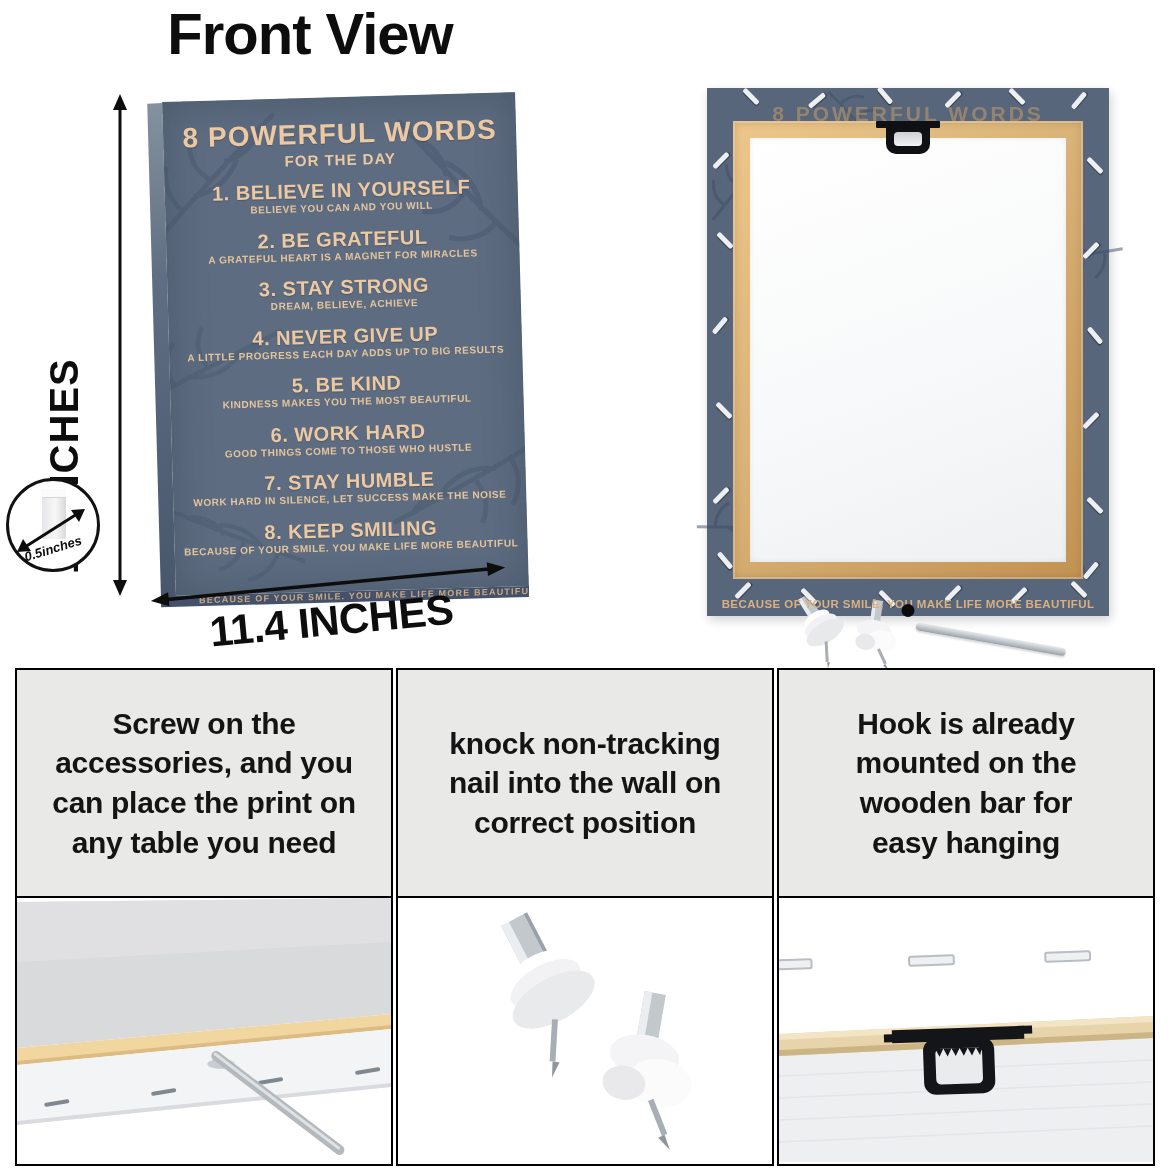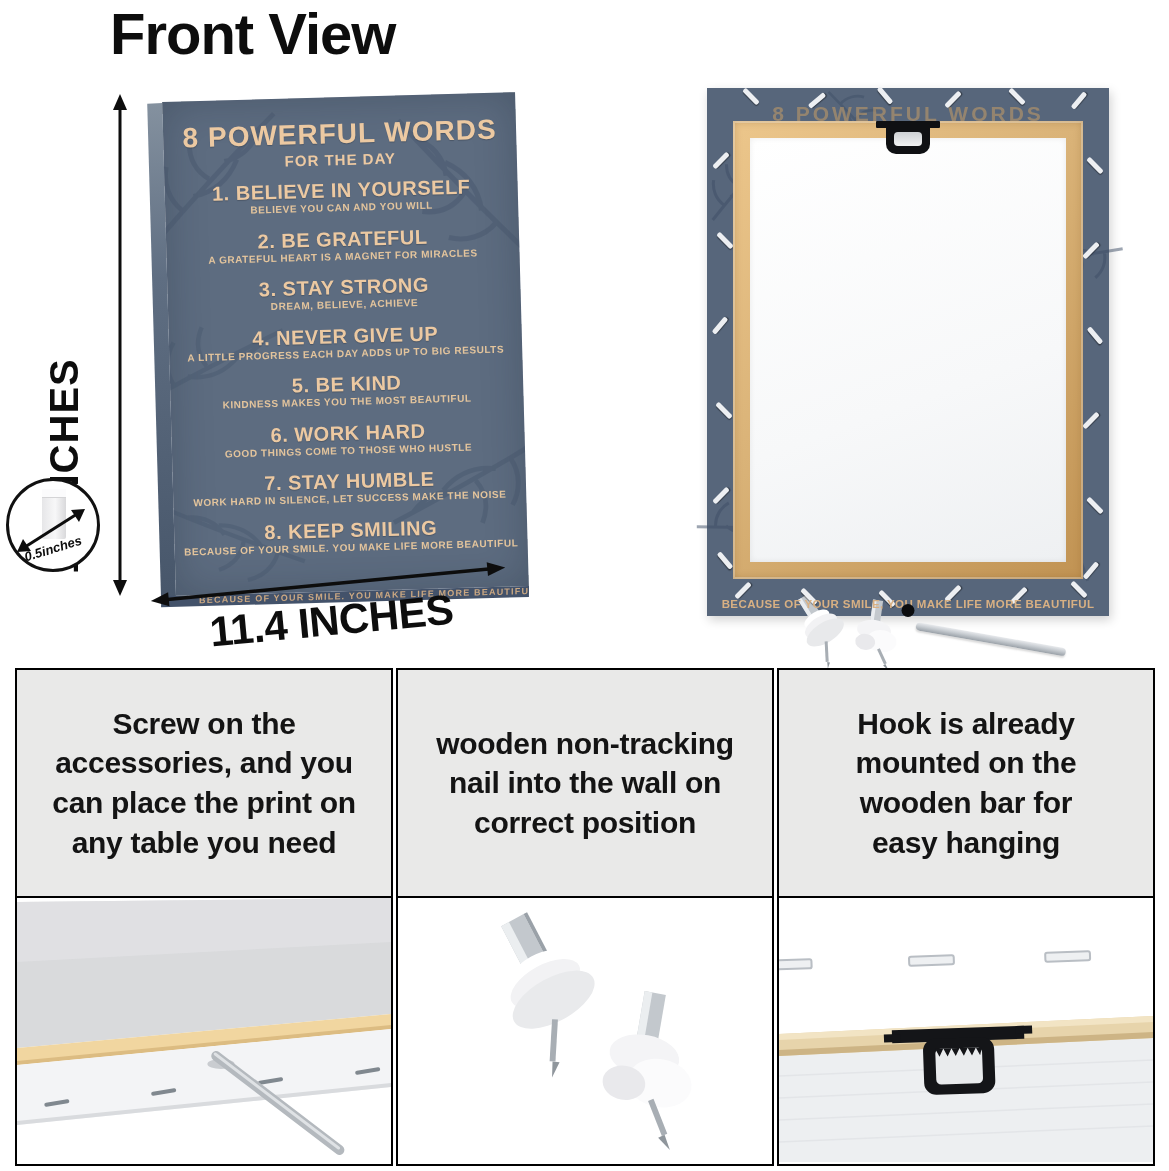--- a/index.html
+++ b/index.html
@@ -1,21 +1,21 @@
 <!DOCTYPE html>
 <html><head>
 <meta charset="utf-8">
 <style>
   html,body{margin:0;padding:0;background:#ffffff;}
   .stage{position:relative;width:1169px;height:1171px;overflow:hidden;background:#fff;
          font-family:"Liberation Sans",sans-serif;}
 
   
   .view-title{position:absolute;top:0;font-size:58px;font-weight:bold;color:#0d0d0d;
-              letter-spacing:-1px;}
+              letter-spacing:-1px;text-align:center;}
   .vt-front{left:110px;width:400px;}
   .vt-back{left:710px;width:400px;}
 
   
   .fc-group{position:absolute;left:169px;top:97px;width:353px;height:494px;
             transform:rotate(-1.6deg);transform-origin:50% 50%;}
   .fc-side-left{position:absolute;left:-15px;top:1px;width:15px;height:calc(100% + 6px);
             background:linear-gradient(180deg,#84919f 0%,#5f6e82 35%,#47566a 100%);
             transform:skewY(-1.5deg);transform-origin:top right;}
   .fc-side-bottom{position:absolute;left:-15px;bottom:-11px;width:calc(100% + 15px);height:11px;
@@ -293,21 +293,21 @@
             <rect x="348" y="171" width="26" height="4" rx="2" transform="rotate(-9 361 173)"></rect>
           </g>
           <ellipse cx="210" cy="166" rx="14" ry="5" fill="#c9ccd0"></ellipse>
           <line x1="205" y1="158" x2="332" y2="252" stroke="#b4b9be" stroke-width="10" stroke-linecap="round"></line>
           <line x1="204" y1="156" x2="331" y2="250" stroke="#dfe2e5" stroke-width="3" stroke-linecap="round"></line>
         </svg>
       </div>
     </div>
 
     <div class="panel">
-      <div class="panel-text">wooden non-tracking
+      <div class="panel-text">knock non-tracking
 nail into the wall on
 correct position</div>
       <div class="panel-photo">
         <svg viewBox="0 0 383 266" preserveAspectRatio="none">
           <rect x="0" y="0" width="383" height="266" fill="#ffffff"></rect>
           <g transform="translate(150,84) rotate(-28)">
             <rect x="-13" y="-70" width="26" height="56" fill="#c3c8cd"></rect>
             <rect x="-13" y="-70" width="9" height="56" fill="#ebeef0"></rect>
             <rect x="13" y="-70" width="4" height="56" fill="#9aa1a8"></rect>
             <ellipse cx="0" cy="-14" rx="30" ry="15" fill="#ffffff"></ellipse>

